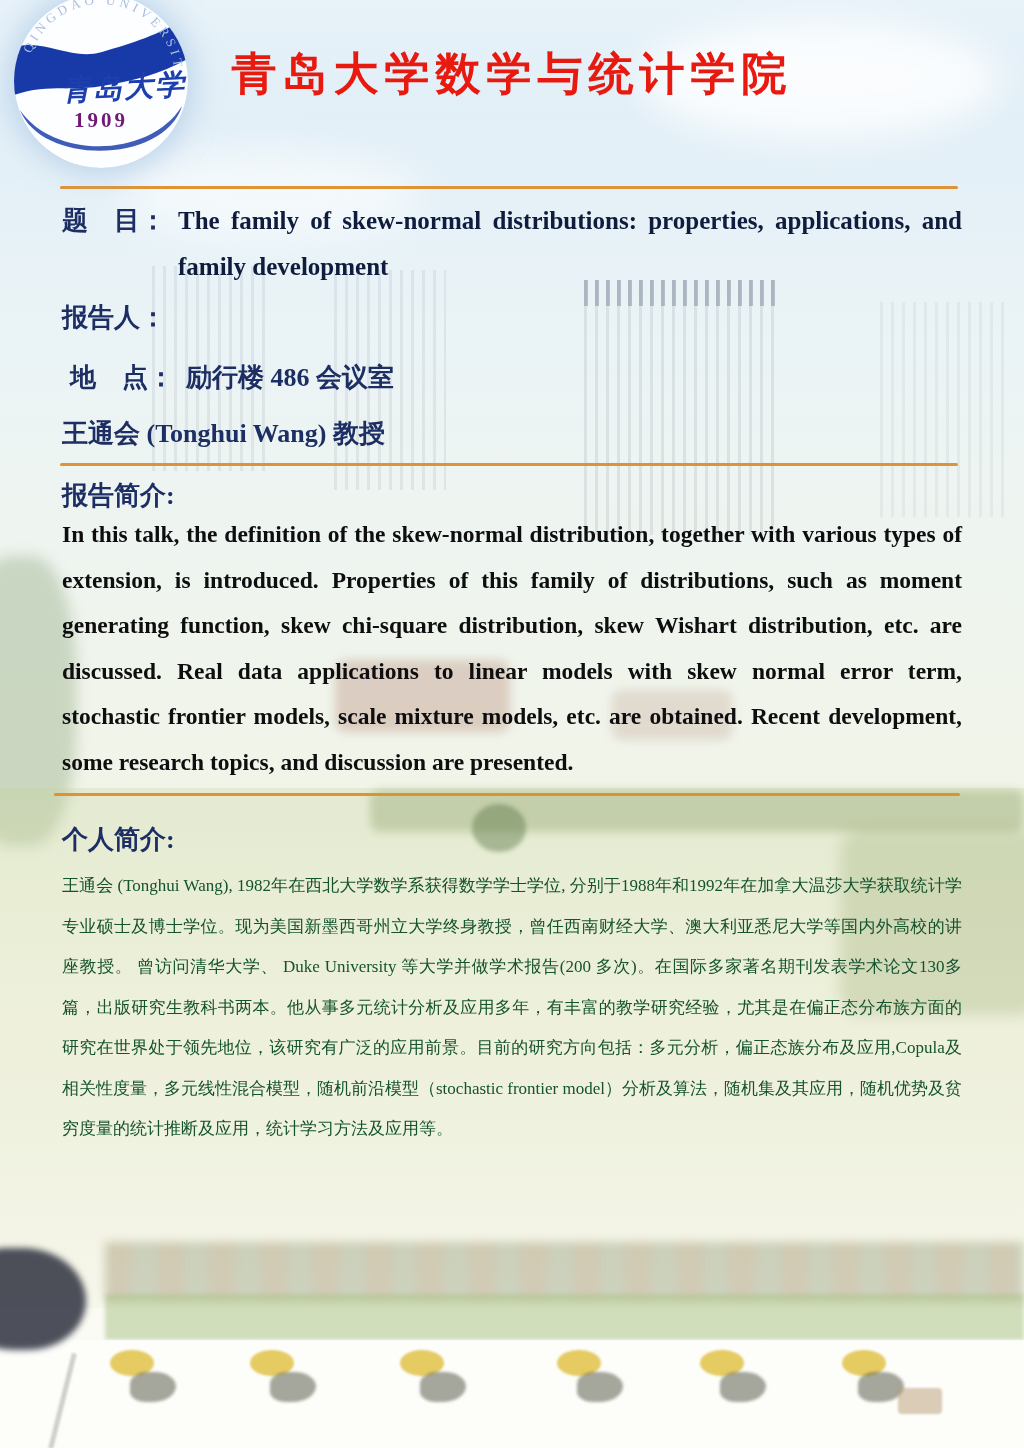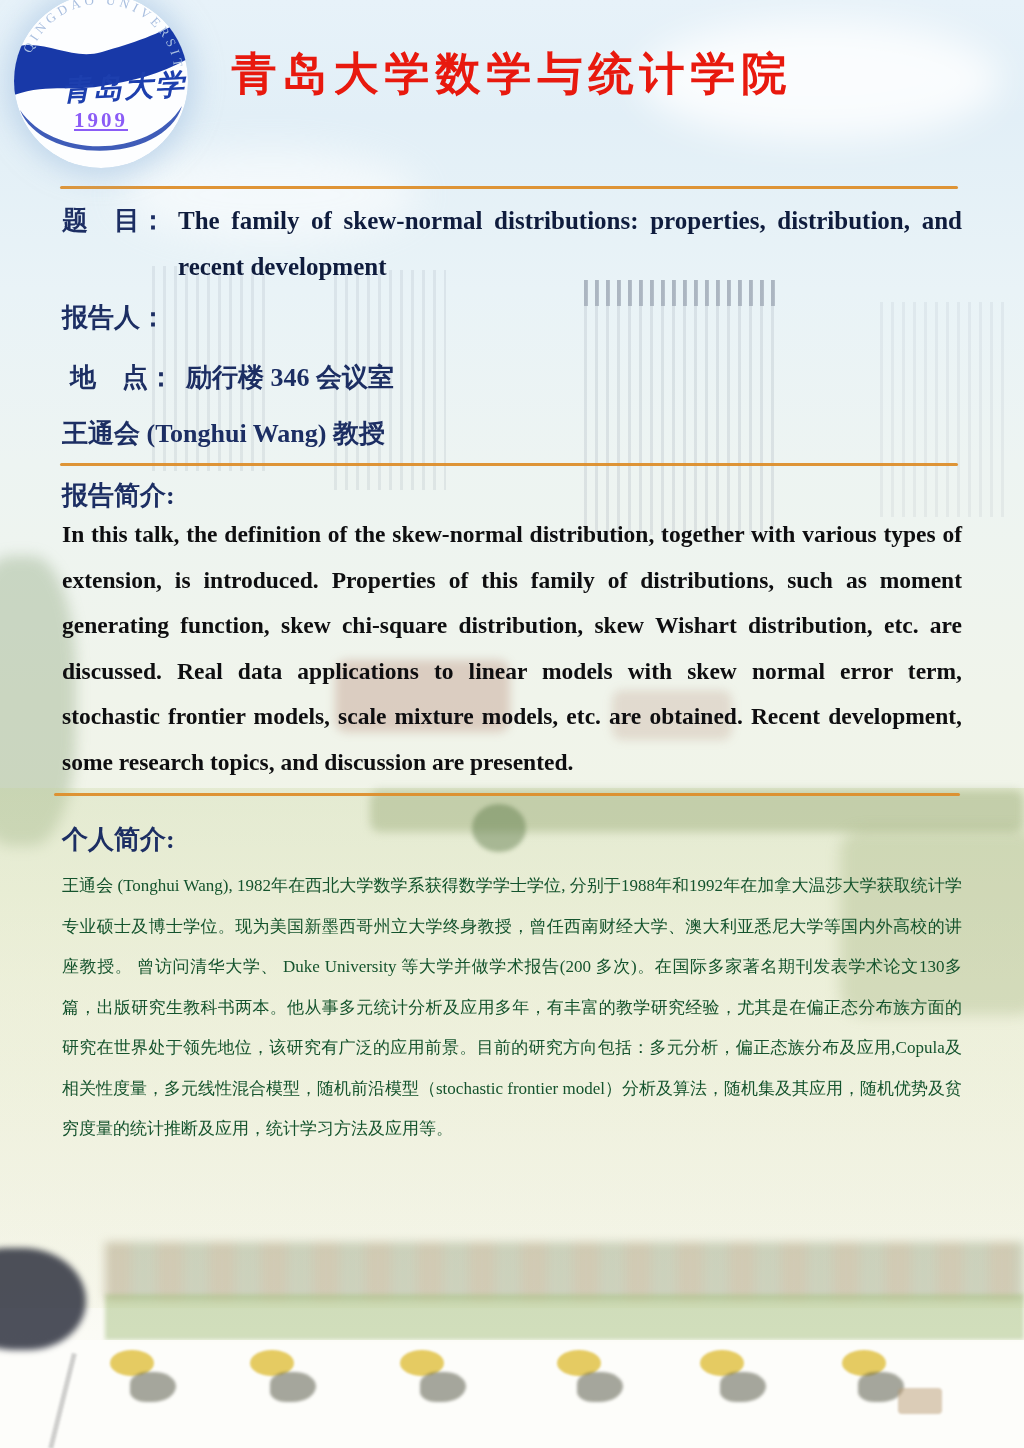--- a/index.html
+++ b/index.html
@@ -52,21 +52,21 @@
     background:rgba(185,155,115,.5);filter:blur(1px);}
 
   
   .logo{position:absolute;left:12px;top:-8px;width:178px;height:178px;z-index:3;}
   .logo::before{content:"";position:absolute;inset:4px;border-radius:50%;
     box-shadow:0 0 26px 10px rgba(165,195,225,.55);}
   .logo svg{position:absolute;inset:0;width:100%;height:100%;}
   .logo-cn{position:absolute;left:50px;top:76px;font-size:29px;font-weight:700;font-style:italic;
     color:#1d3fae;letter-spacing:2px;white-space:nowrap;transform:rotate(-3deg);}
   .logo-year{position:absolute;left:62px;top:116px;font-size:21px;font-weight:700;
-    color:#8b5cf6;letter-spacing:3px;text-decoration:underline;}
+    color:#701a75;letter-spacing:3px;}
 
   
   .h-title{position:absolute;left:0;top:44px;width:100%;text-align:center;z-index:2;
     font-size:45px;font-weight:700;letter-spacing:6px;color:#e8190e;}
   .h-sub{position:absolute;left:0;top:122px;width:100%;text-align:center;z-index:2;
     font-size:41px;font-weight:700;letter-spacing:12px;color:#1b2c64;}
 
   .rule{position:absolute;height:3px;background:#dd8e2b;z-index:2;border-radius:2px;opacity:.95;}
   .rule1{left:60px;top:186px;width:898px;}
   .rule2{left:60px;top:463px;width:898px;}
@@ -151,29 +151,29 @@
     <span class="logo-cn">青岛大学</span>
     <span class="logo-year">1909</span>
   </div>
 
   <div class="h-title">青岛大学数学与统计学院</div>
 
   <div class="rule rule1"></div>
 
   <div class="info-row row-title">
     <span class="info-label">题　目：</span>
-    <span class="info-value">The family of skew-normal distributions: properties, distribution, and recent development</span>
+    <span class="info-value">The family of skew-normal distributions: properties, applications, and family development</span>
   </div>
   <div class="info-row row-speaker">
     <span class="info-label">报告人：</span>
     <span class="info-value">王通会 (Tonghui Wang) 教授</span>
   </div>
   <div class="info-row row-venue">
     <span class="info-label">地　点：</span>
-    <span class="info-value">励行楼 346 会议室</span>
+    <span class="info-value">励行楼 486 会议室</span>
   </div>
 
   <div class="rule rule2"></div>
 
   <div class="sec-heading abstract-heading">报告简介:</div>
   <div class="abstract-body">In this talk, the definition of the skew-normal distribution, together with various types of extension, is introduced. Properties of this family of distributions, such as moment generating function, skew chi-square distribution, skew Wishart distribution, etc. are discussed. Real data applications to linear models with skew normal error term, stochastic frontier models, scale mixture models, etc. are obtained. Recent development, some research topics, and discussion are presented.</div>
 
   <div class="rule rule3"></div>
 
   <div class="sec-heading bio-heading">个人简介:</div>

